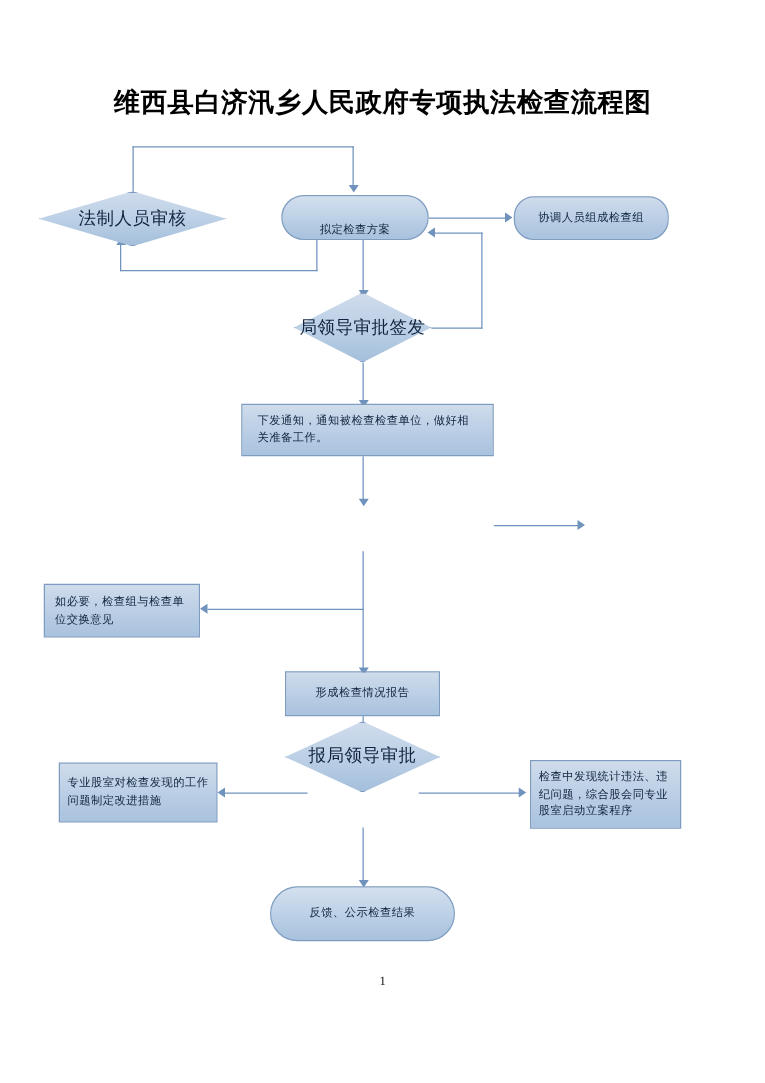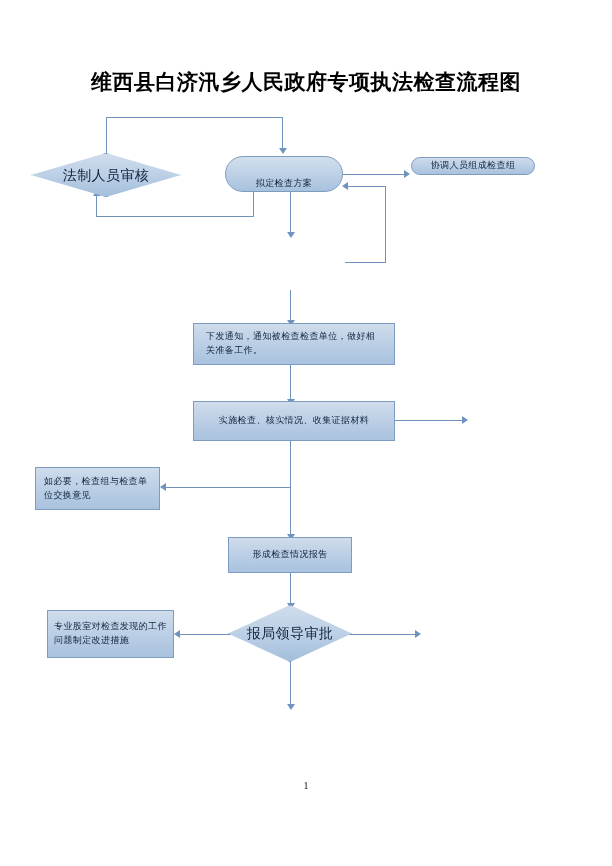--- a/index.html
+++ b/index.html
@@ -209,49 +209,57 @@
   <div class="diamond-wrap" style="left:31px; top:153px; width:150px; height:44px;">
     <div class="diamond-shape"></div>
     <div class="diamond-edge"></div>
     <div class="diamond-label">法制人员审核</div>
   </div>
 
   <div class="node round" style="left:225px; top:156px; width:118px; height:36px;align-items:flex-end;">
     <span class="txt">拟定检查方案</span>
   </div>
 
-  <div class="node rect" style="left:411px; top:157px; width:124px; height:18px;border-radius:16px;">
+  <div class="node rect" style="left:411px; top:157px; width:124px; height:35px;border-radius:16px;">
     <span class="txt">协调人员组成检查组</span>
   </div>
 
+  <div class="diamond-wrap" style="left:235px; top:234px; width:110px; height:56px;">
+    <div class="diamond-shape"></div>
+    <div class="diamond-edge"></div>
+    <div class="diamond-label">局领导审批签发</div>
+  </div>
 
   <div class="node rect" style="left:193px; top:323px; width:202px; height:42px; justify-content:flex-start;">
     <span class="txt" style="text-align:left; padding-left:12px; padding-right:10px;">下发通知，通知被检查检查单位，做好相关准备工作。</span>
   </div>
 
-  <div class="node rect" style="left:193px; top:401px; width:202px; height:40px;">
-    <span class="txt">实施检查、核实情况、收集证据材料</span>
-  </div>
 
 
   <div class="node rect" style="left:35px; top:467px; width:125px; height:43px; justify-content:flex-start;">
     <span class="txt" style="text-align:left; padding-left:8px; padding-right:6px;">如必要，检查组与检查单位交换意见</span>
   </div>
 
   <div class="node rect" style="left:228px; top:537px; width:124px; height:36px;">
     <span class="txt">形成检查情况报告</span>
   </div>
 
-  <div class="diamond-wrap" style="left:228px; top:605px; width:124px; height:57px;">
+  <div class="diamond-wrap" style="left:228px; top:577px; width:124px; height:57px;">
     <div class="diamond-shape"></div>
     <div class="diamond-edge"></div>
     <div class="diamond-label">报局领导审批</div>
   </div>
 
   <div class="node rect" style="left:47px; top:610px; width:127px; height:48px; justify-content:flex-start;">
     <span class="txt" style="text-align:left; padding-left:6px; padding-right:5px;">专业股室对检查发现的工作问题制定改进措施</span>
   </div>
 
-
+  <div class="node rect" style="left:424px; top:608px; width:121px; height:55px; justify-content:flex-start;">
+    <span class="txt" style="text-align:left; padding-left:6px; padding-right:5px;">检查中发现统计违法、违纪问题，综合股会同专业股室启动立案程序</span>
+  </div>
+
+  <div class="node round" style="left:216px; top:709px; width:148px; height:44px;">
+    <span class="txt">反馈、公示检查结果</span>
+  </div>
 
   <div id="page-number">1</div>
 
 </div>
 
 </body></html>

